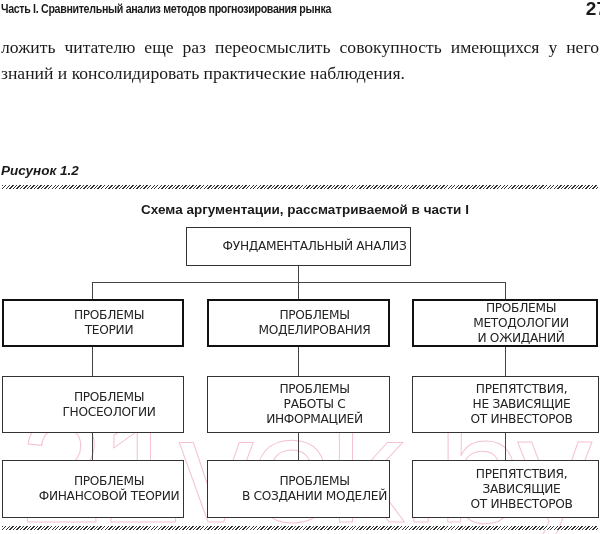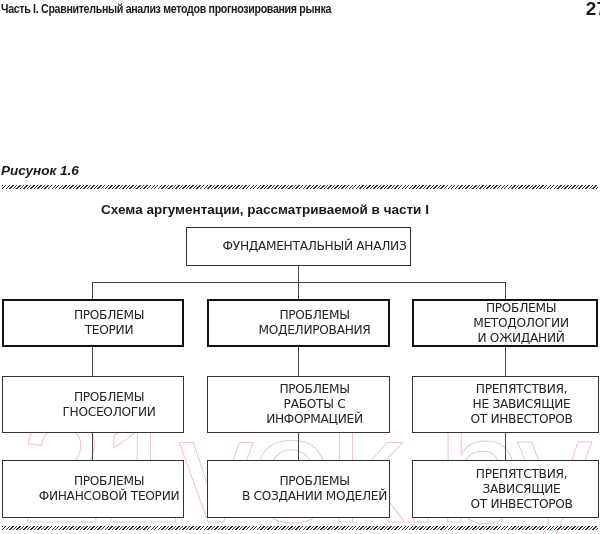--- a/index.html
+++ b/index.html
@@ -32,21 +32,21 @@
       position: absolute; left: 1px; top: 163px;
       font-family: "Liberation Sans", sans-serif; font-size: 13.5px;
       font-weight: bold; font-style: italic;
     }
     .hatch-rule {
       position: absolute; left: 2px; width: 596px; height: 4px;
       background: repeating-linear-gradient(135deg, #333 0px, #333 1px, #fff 1px, #fff 2.5px);
     }
     .diagram-title {
       position: absolute; left: 0; top: 202px; width: 530px; text-align: center;
-      font-family: "Liberation Sans", sans-serif; font-size: 13.5px; font-weight: bold;
+      font-family: "Liberation Sans", sans-serif; font-size: 13.5px; font-weight: bold; padding-left: 40px;
     }
     .box {
       position: absolute; box-sizing: border-box; background: #fff;
       display: flex; align-items: center; justify-content: center; text-align: center;
       font-family: "DejaVu Sans", sans-serif; font-size: 12.2px; line-height: 15px;
       letter-spacing: -0.3px; white-space: pre-line; color: #222; padding-left: 32px;
     }
     .box.thin { border: 1px solid #333; }
     .box.thick { border: 2px solid #111; }
     .line { position: absolute; background: #444; }
@@ -59,23 +59,24 @@
   </style>
 </head>
 <body>
 
 <div class="running-head">
   <span class="running-title">Часть I.  Сравнительный анализ методов прогнозирования рынка</span>
   <span class="page-number">27</span>
 </div>
 
 <div class="body-text">
+  <p>ложить читателю еще раз переосмыслить совокупность имеющихся у него знаний и консолидировать практические наблюдения.</p>
 </div>
 
-<div class="figure-label">Рисунок 1.6</div>
+<div class="figure-label">Рисунок 1.2</div>
 <div class="hatch-rule" style="top:185px;"></div>
 
 <div class="diagram-title">Схема аргументации, рассматриваемой в части I</div>
 
 <div class="watermark">21vek.by</div>
 
 <div class="line" style="left:298px; top:265px; width:1px; height:35px;"></div>
 <div class="line" style="left:92px; top:282px; width:414px; height:1px;"></div>
 <div class="line" style="left:92px; top:282px; width:1px; height:18px;"></div>
 <div class="line" style="left:505px; top:282px; width:1px; height:18px;"></div>

